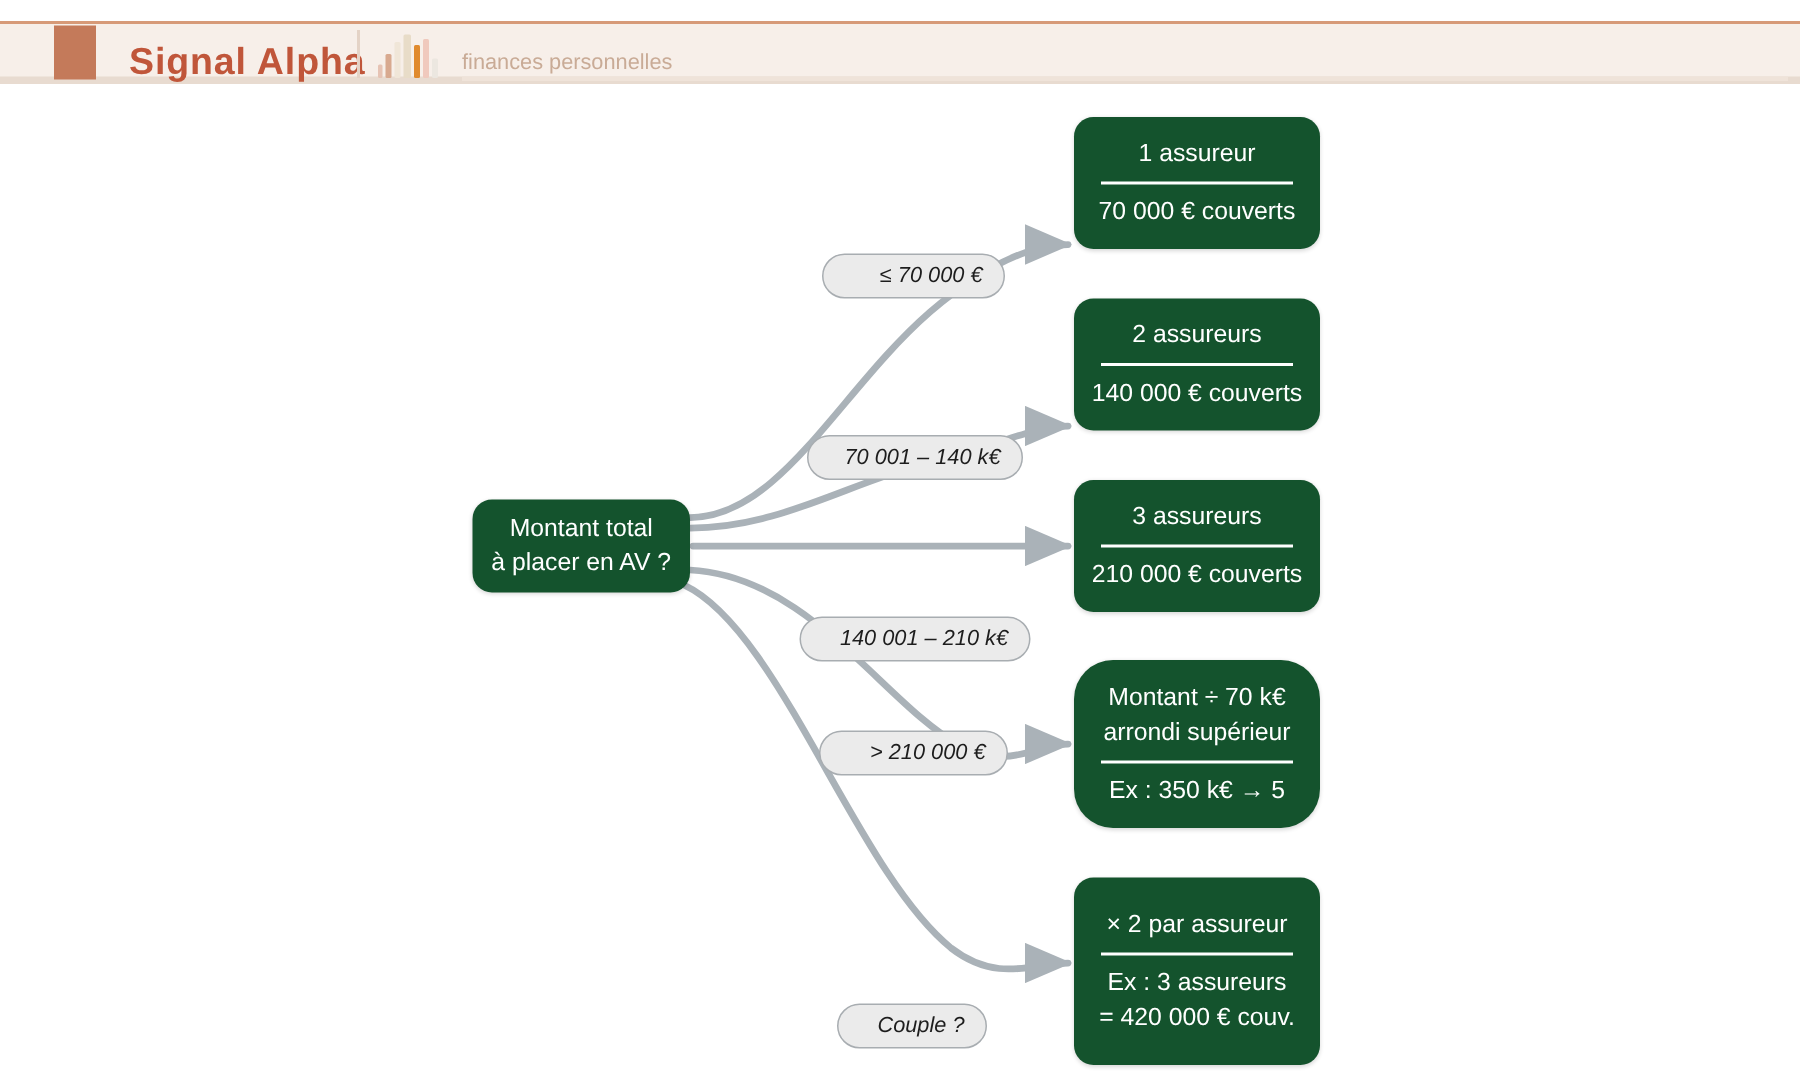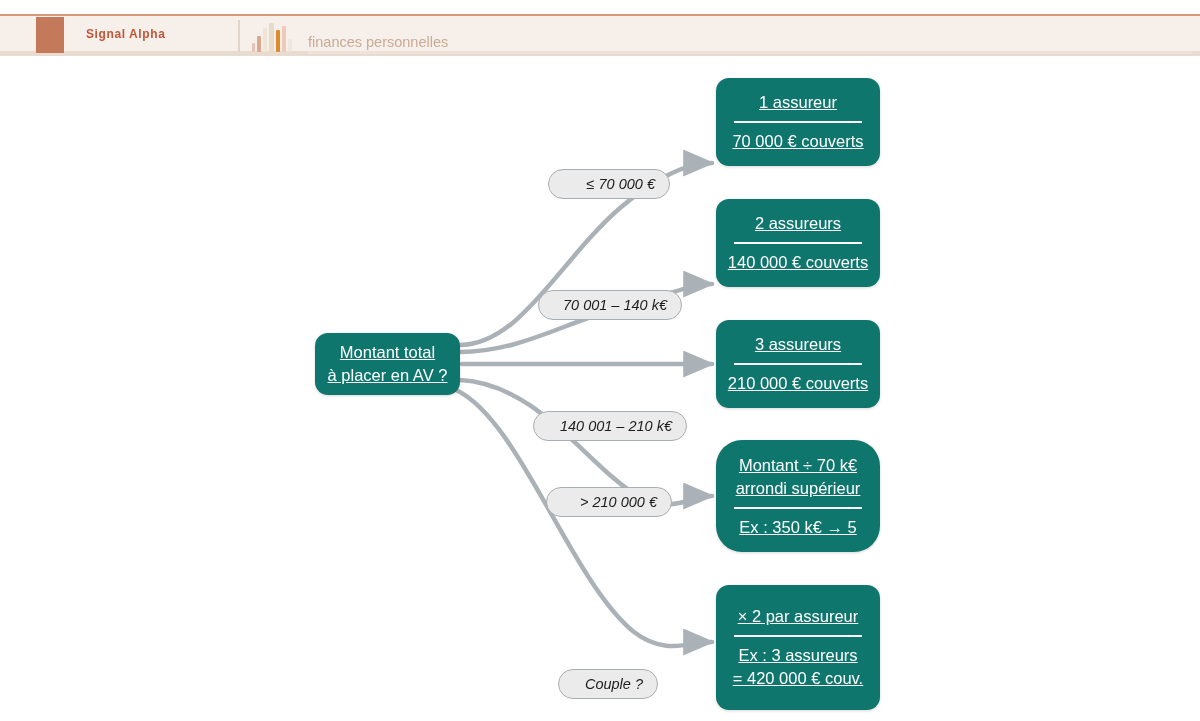--- a/index.html
+++ b/index.html
@@ -33,21 +33,21 @@
     left: 36px;
     top: 17px;
     width: 28px;
     height: 36px;
     background: #c47a5a;
   }
   #brand-title {
     position: absolute;
     left: 86px;
     top: 27px;
-    font-size: 12px;
+    font-size: 25px;
     font-weight: bold;
     color: #c0563a;
     letter-spacing: 0.6px;
     white-space: nowrap;
   }
   #header-divider {
     position: absolute;
     left: 238px;
     top: 20px;
     width: 2px;
@@ -97,31 +97,30 @@
     position: absolute;
     left: 0;
     top: 0;
     width: 1200px;
     height: 661px;
   }
 
   
   .node-box {
     position: absolute;
-    background: #0f766e;
+    background: #14532d;
     border-radius: 13px;
     box-sizing: border-box;
     color: #ffffff;
     text-align: center;
     display: flex;
     flex-direction: column;
     justify-content: center;
     align-items: center;
     box-shadow: 0 1px 3px rgba(0,0,0,0.16);
-    text-decoration: underline;
   }
   .node-line {
     font-size: 16.5px;
     line-height: 23px;
     white-space: nowrap;
   }
   .node-divider {
     width: 78%;
     height: 2px;
     background: #ffffff;

